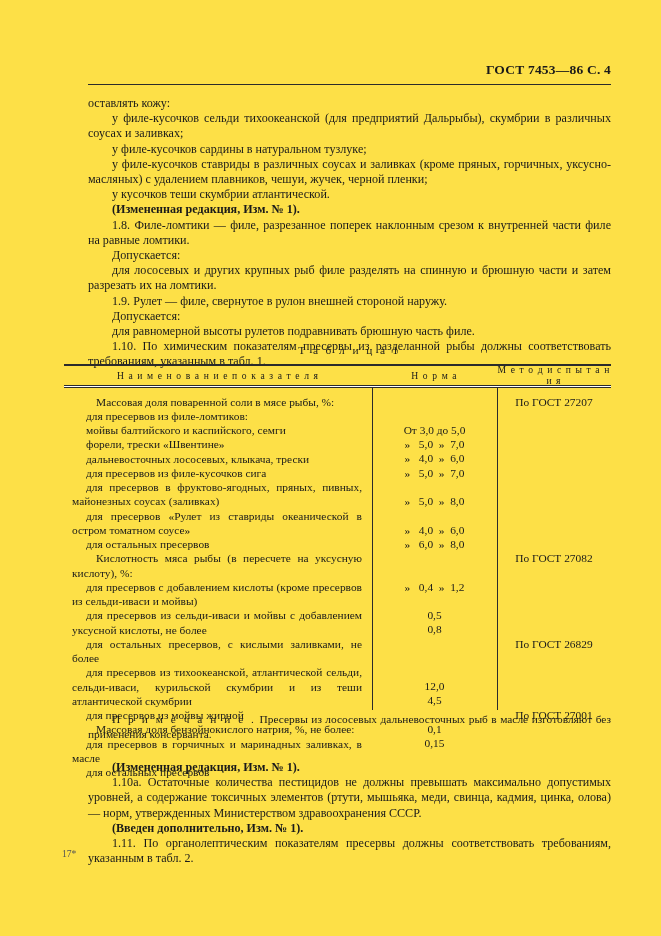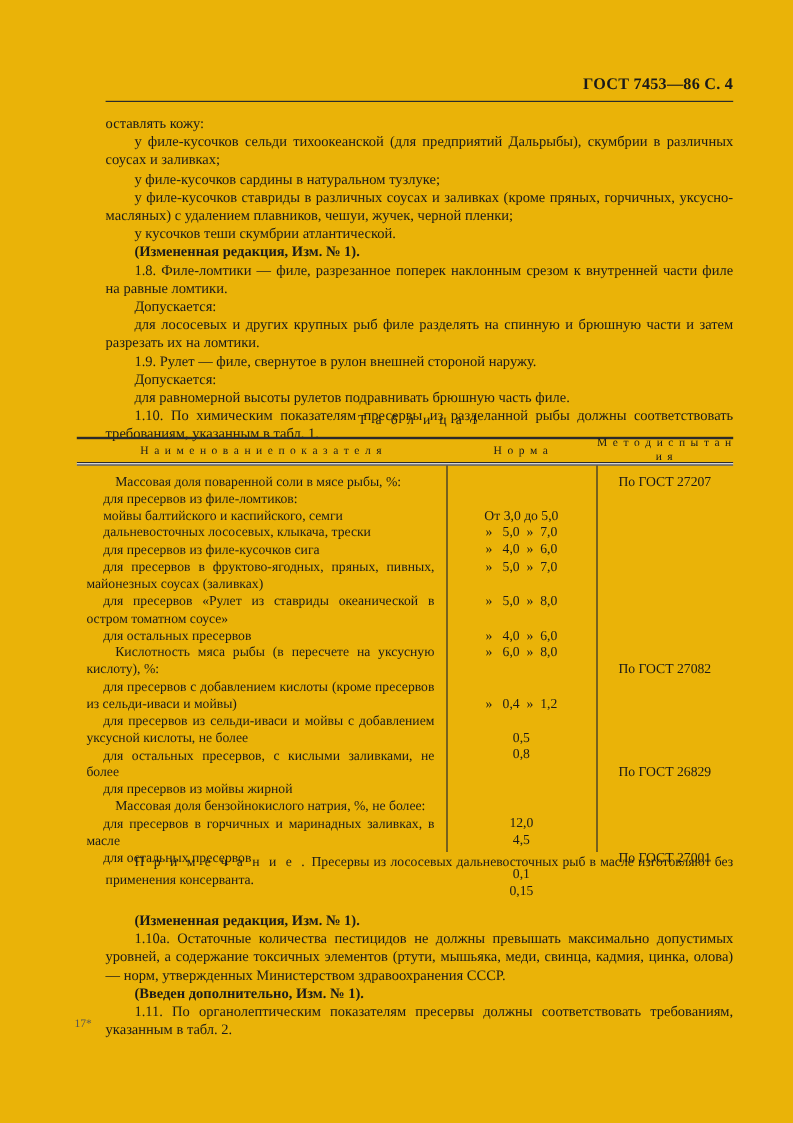--- a/index.html
+++ b/index.html
@@ -4,21 +4,21 @@
 <style>
   html, body {
     margin: 0;
     padding: 0;
     background: #ffffff;
   }
   .page {
     position: relative;
     width: 661px;
     height: 936px;
-    background: #eab308;
+    background: #fde047;
     font-family: "Liberation Serif", "DejaVu Serif", serif;
     color: #1a1a1a;
     overflow: hidden;
   }
 
   
   .page-header {
     position: absolute;
     top: 62px;
     left: 88px;
@@ -228,29 +228,31 @@
     <div class="rule-dbl"></div>
 
     <div class="tbody">
       <div class="vline v1"></div>
       <div class="vline v2"></div>
 
       <div class="cell-name">
         <p class="ind2">Массовая доля поваренной соли в мясе рыбы, %:</p>
         <p>для пресервов из филе-ломтиков:</p>
         <p>мойвы балтийского и каспийского, семги</p>
+        <p>форели, трески «Швентине»</p>
         <p>дальневосточных лососевых, клыкача, трески</p>
         <p>для пресервов из филе-кусочков сига</p>
         <p>для пресервов в фруктово-ягодных, пряных, пивных, майонезных соусах (заливках)</p>
         <p>для пресервов «Рулет из ставриды океанической в остром томатном соусе»</p>
         <p>для остальных пресервов</p>
         <p class="ind2">Кислотность мяса рыбы (в пересчете на уксусную кислоту), %:</p>
         <p>для пресервов с добавлением кислоты (кроме пресервов из сельди-иваси и мойвы)</p>
         <p>для пресервов из сельди-иваси и мойвы с добавлением уксусной кислоты, не более</p>
         <p>для остальных пресервов, с кислыми заливками, не более</p>
+        <p>для пресервов из тихоокеанской, атлантической сельди, сельди-иваси, курильской скумбрии и из теши атлантической скумбрии</p>
         <p>для пресервов из мойвы жирной</p>
         <p class="ind2">Массовая доля бензойнокислого натрия, %, не более:</p>
         <p>для пресервов в горчичных и маринадных заливках, в масле</p>
         <p>для остальных пресервов</p>
       </div>
 
       <div class="cell-norm">
         <div class="nv" style="top:35px">От 3,0 до 5,0</div>
         <div class="nv" style="top:49px">»   5,0  »  7,0</div>
         <div class="nv" style="top:63px">»   4,0  »  6,0</div>

